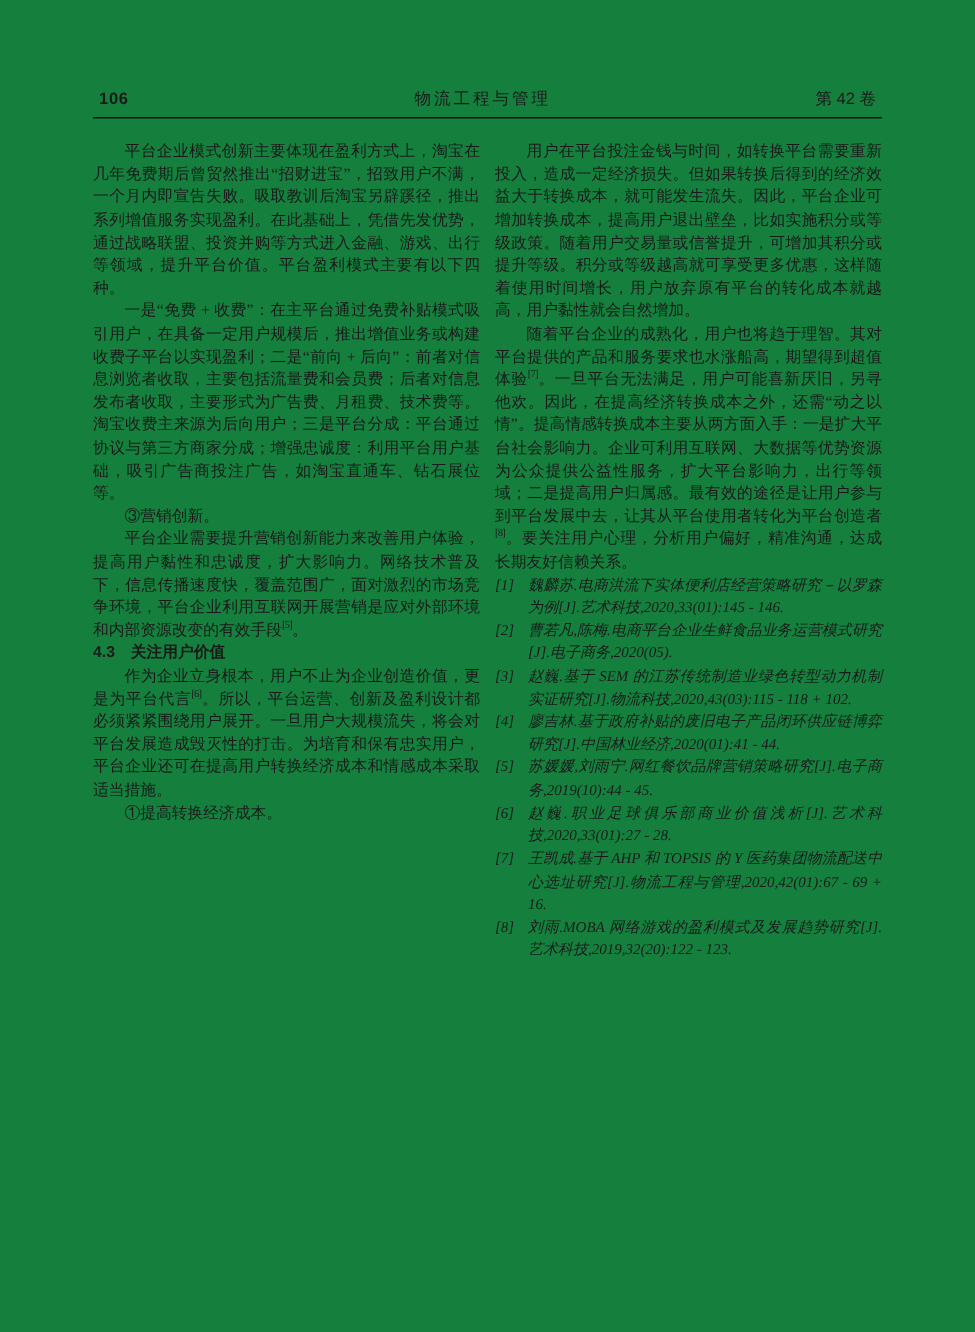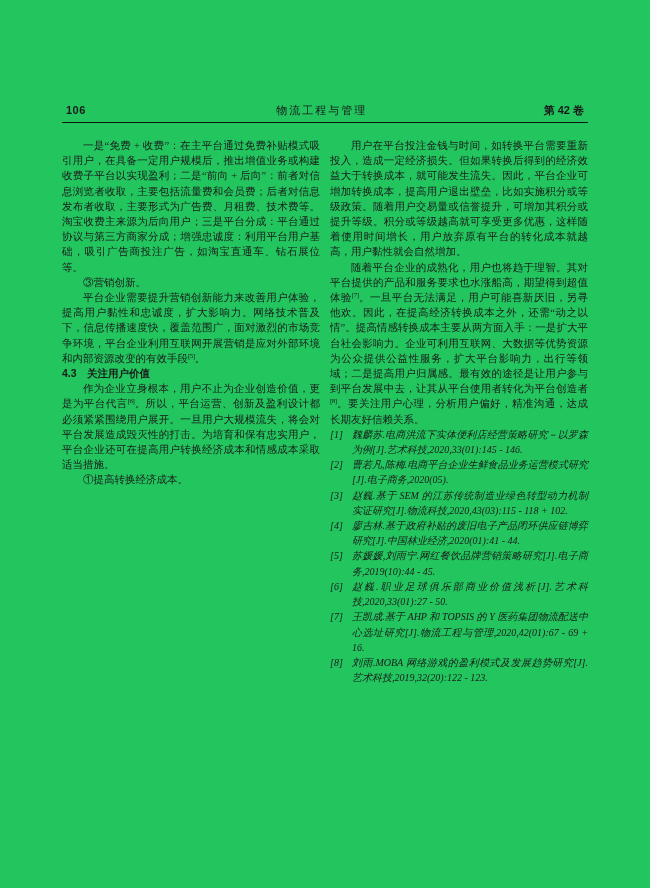--- a/index.html
+++ b/index.html
@@ -1,35 +1,35 @@
 <!DOCTYPE html>
 <html><head>
 <meta charset="utf-8">
 <style>
   html,body{margin:0;padding:0;background:#ffffff;}
   .page{
     position:relative;
     width:650px;height:888px;
-    background:#22c55e;
+    background:#15803d;
     font-family:"Liberation Serif","DejaVu Serif",serif;
     color:#1a1a1a;
     overflow:hidden;
     box-sizing:border-box;
   }
   .inner{margin:0 62px;padding-top:58px;}
   .running-head{
     display:flex;justify-content:space-between;align-items:flex-end;
     font-family:"Liberation Sans","DejaVu Sans",sans-serif;
     font-size:11px;line-height:16px;
     padding:0 4px 4px 4px;
     border-bottom:1.6px solid #111;
   }
   .running-head .journal{font-weight:normal;letter-spacing:2px;margin-left:14px;}
   .running-head .pageno{font-weight:bold;letter-spacing:.5px;}
-  .running-head .volume{font-weight:bold;margin-top:44px;}
+  .running-head .volume{font-weight:normal;}
   .columns{display:flex;gap:10px;margin-top:15px;}
   .col{width:258px;box-sizing:border-box;}
   .col p{
     margin:0;
     font-size:10.5px;line-height:15.2px;
     text-align:justify;
     text-justify:inter-ideograph;
   }
   .col p.indent{text-indent:2em;}
   sup.refmark{font-size:7px;line-height:0;vertical-align:super;letter-spacing:-0.5px;}
@@ -61,20 +61,21 @@
 
     <div class="running-head">
       <span class="pageno">106</span>
       <span class="journal">物流工程与管理</span>
       <span class="volume">第 42 卷</span>
     </div>
 
     <div class="columns">
 
       <div class="col">
+        <p class="indent">平台企业模式创新主要体现在盈利方式上，淘宝在几年免费期后曾贸然推出“招财进宝”，招致用户不满，一个月内即宣告失败。吸取教训后淘宝另辟蹊径，推出系列增值服务实现盈利。在此基础上，凭借先发优势，通过战略联盟、投资并购等方式进入金融、游戏、出行等领域，提升平台价值。平台盈利模式主要有以下四种。</p>
         <p class="indent">一是“免费 + 收费”：在主平台通过免费补贴模式吸引用户，在具备一定用户规模后，推出增值业务或构建收费子平台以实现盈利；二是“前向 + 后向”：前者对信息浏览者收取，主要包括流量费和会员费；后者对信息发布者收取，主要形式为广告费、月租费、技术费等。淘宝收费主来源为后向用户；三是平台分成：平台通过协议与第三方商家分成；增强忠诚度：利用平台用户基础，吸引广告商投注广告，如淘宝直通车、钻石展位等。</p>
         <p class="indent">③营销创新。</p>
         <p class="indent"><span>平台企业需要提升营销创新能力来改善用户体验，提高用户黏性和忠诚度，扩大影响力。网络技术普及下，信息传播速度快，覆盖范围广，面对激烈的市场竞争环境，平台企业利用互联网开展营销是应对外部环境和内部资源改变的有效手段</span><sup class="refmark">[5]</sup><span>。</span></p>
         <p class="sec-heading">4.3　关注用户价值</p>
         <p class="indent"><span>作为企业立身根本，用户不止为企业创造价值，更是为平台代言</span><sup class="refmark">[6]</sup><span>。所以，平台运营、创新及盈利设计都必须紧紧围绕用户展开。一旦用户大规模流失，将会对平台发展造成毁灭性的打击。为培育和保有忠实用户，平台企业还可在提高用户转换经济成本和情感成本采取适当措施。</span></p>
         <p class="indent">①提高转换经济成本。</p>
       </div>
 
       <div class="col">
         <p class="indent">用户在平台投注金钱与时间，如转换平台需要重新投入，造成一定经济损失。但如果转换后得到的经济效益大于转换成本，就可能发生流失。因此，平台企业可增加转换成本，提高用户退出壁垒，比如实施积分或等级政策。随着用户交易量或信誉提升，可增加其积分或提升等级。积分或等级越高就可享受更多优惠，这样随着使用时间增长，用户放弃原有平台的转化成本就越高，用户黏性就会自然增加。</p>
@@ -98,21 +99,21 @@
             <li class="ref-item">
             <span class="marker">[4]</span>
             <span class="text">廖吉林.基于政府补贴的废旧电子产品闭环供应链博弈研究[J].中国林业经济,2020(01):41 - 44.</span>
           </li>
             <li class="ref-item">
             <span class="marker">[5]</span>
             <span class="text">苏媛媛,刘雨宁.网红餐饮品牌营销策略研究[J].电子商务,2019(10):44 - 45.</span>
           </li>
             <li class="ref-item">
             <span class="marker">[6]</span>
-            <span class="text">赵巍.职业足球俱乐部商业价值浅析[J].艺术科技,2020,33(01):27 - 50.</span>
+            <span class="text">赵巍.职业足球俱乐部商业价值浅析[J].艺术科技,2020,33(01):27 - 28.</span>
           </li>
             <li class="ref-item">
             <span class="marker">[7]</span>
             <span class="text">王凯成.基于 AHP 和 TOPSIS 的 Y 医药集团物流配送中心选址研究[J].物流工程与管理,2020,42(01):67 - 69 + 16.</span>
           </li>
             <li class="ref-item">
             <span class="marker">[8]</span>
             <span class="text">刘雨.MOBA 网络游戏的盈利模式及发展趋势研究[J].艺术科技,2019,32(20):122 - 123.</span>
           </li>
           </ul>

